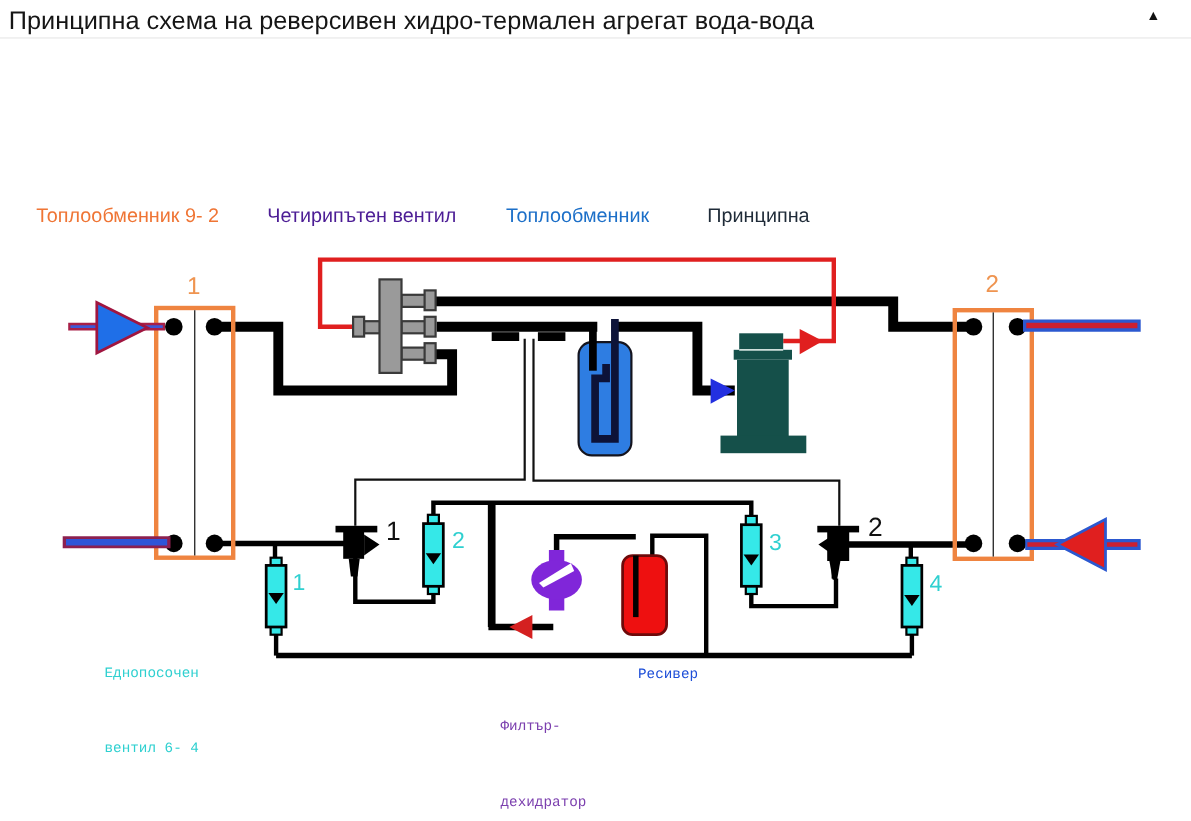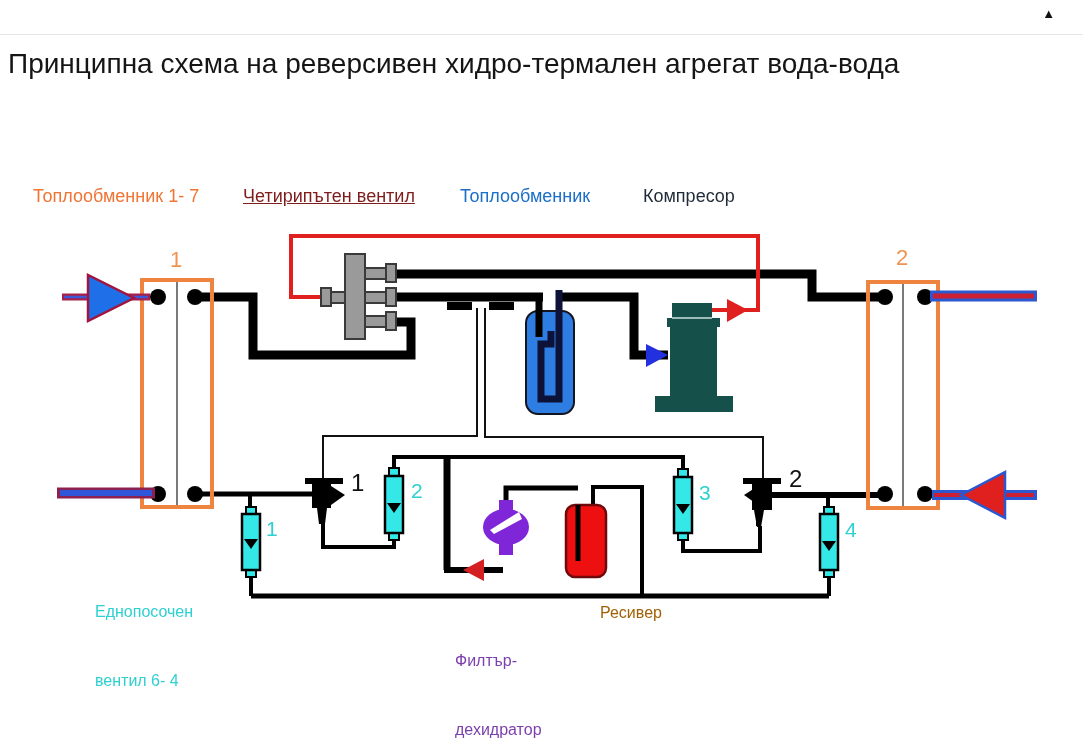--- a/index.html
+++ b/index.html
@@ -1,48 +1,48 @@
 <!DOCTYPE html>
 <html><head>
 <meta charset="utf-8">
 <style>
   html,body{margin:0;padding:0;background:#ffffff;}
   .screen{position:relative;width:1083px;height:746px;background:#ffffff;overflow:hidden;
           font-family:"Liberation Sans",sans-serif;}
   .titlebar{position:absolute;left:0;top:0;width:1083px;height:34px;background:#ffffff;
             border-bottom:1px solid #e6e6e6;}
-  .title{position:absolute;left:8px;top:5px;font-size:28px;color:#151515;white-space:pre;margin-top:43px;}
+  .title{position:absolute;left:8px;top:5px;font-size:23px;color:#151515;white-space:pre;}
   .scrollup{position:absolute;right:28px;top:6px;font-size:13px;color:#111;cursor:pointer;}
   .lg{position:absolute;top:186px;font-size:18px;white-space:pre;}
   .lg0{left:33px;color:#ef7535;}
-  .lg1{left:243px;color:#7f1d1d;text-decoration:underline;}
+  .lg1{left:243px;color:#4c1d95;}
   .lg2{left:460px;color:#1c6fc8;}
   .lg3{left:643px;color:#1f2b38;}
-  .lbl{position:absolute;font-size:16px;line-height:23px;white-space:pre;}
+  .lbl{position:absolute;font-size:13px;line-height:23px;white-space:pre;font-family:Liberation Mono, monospace;}
   .lbl-oneway{left:95px;top:554px;color:#2fd0d0;}
   .lbl-trv{left:258px;top:601px;color:#1a1a1a;}
   .lbl-filter{left:455px;top:603px;color:#7b3fae;}
-  .lbl-receiver{left:600px;top:601px;color:#a16207;}
+  .lbl-receiver{left:580px;top:601px;color:#1d4ed8;}
   svg{position:absolute;left:0;top:0;}
   svg text{font-family:"Liberation Sans",sans-serif;}
 </style>
 </head>
 <body>
 
 <div class="screen">
 
   <div class="titlebar">
     <span class="title">Принципна схема на реверсивен хидро-термален агрегат вода-вода</span>
     <span class="scrollup">▲</span>
   </div>
 
-  <span class="lg lg0">Топлообменник 1- 7</span>
+  <span class="lg lg0">Топлообменник 9- 2</span>
   <span class="lg lg1">Четирипътен вентил</span>
   <span class="lg lg2">Топлообменник</span>
-  <span class="lg lg3">Компресор</span>
+  <span class="lg lg3">Принципна</span>
 
   <svg width="1083" height="746" viewBox="0 0 1083 746">
 
     <g>
       <polyline points="395,274 812,274 812,297 885,297" fill="none" stroke="#000" stroke-width="9"></polyline>
     </g>
     <g>
       <line x1="397" y1="297" x2="543" y2="297" stroke="#000" stroke-width="9"></line>
     </g>
     <g>

